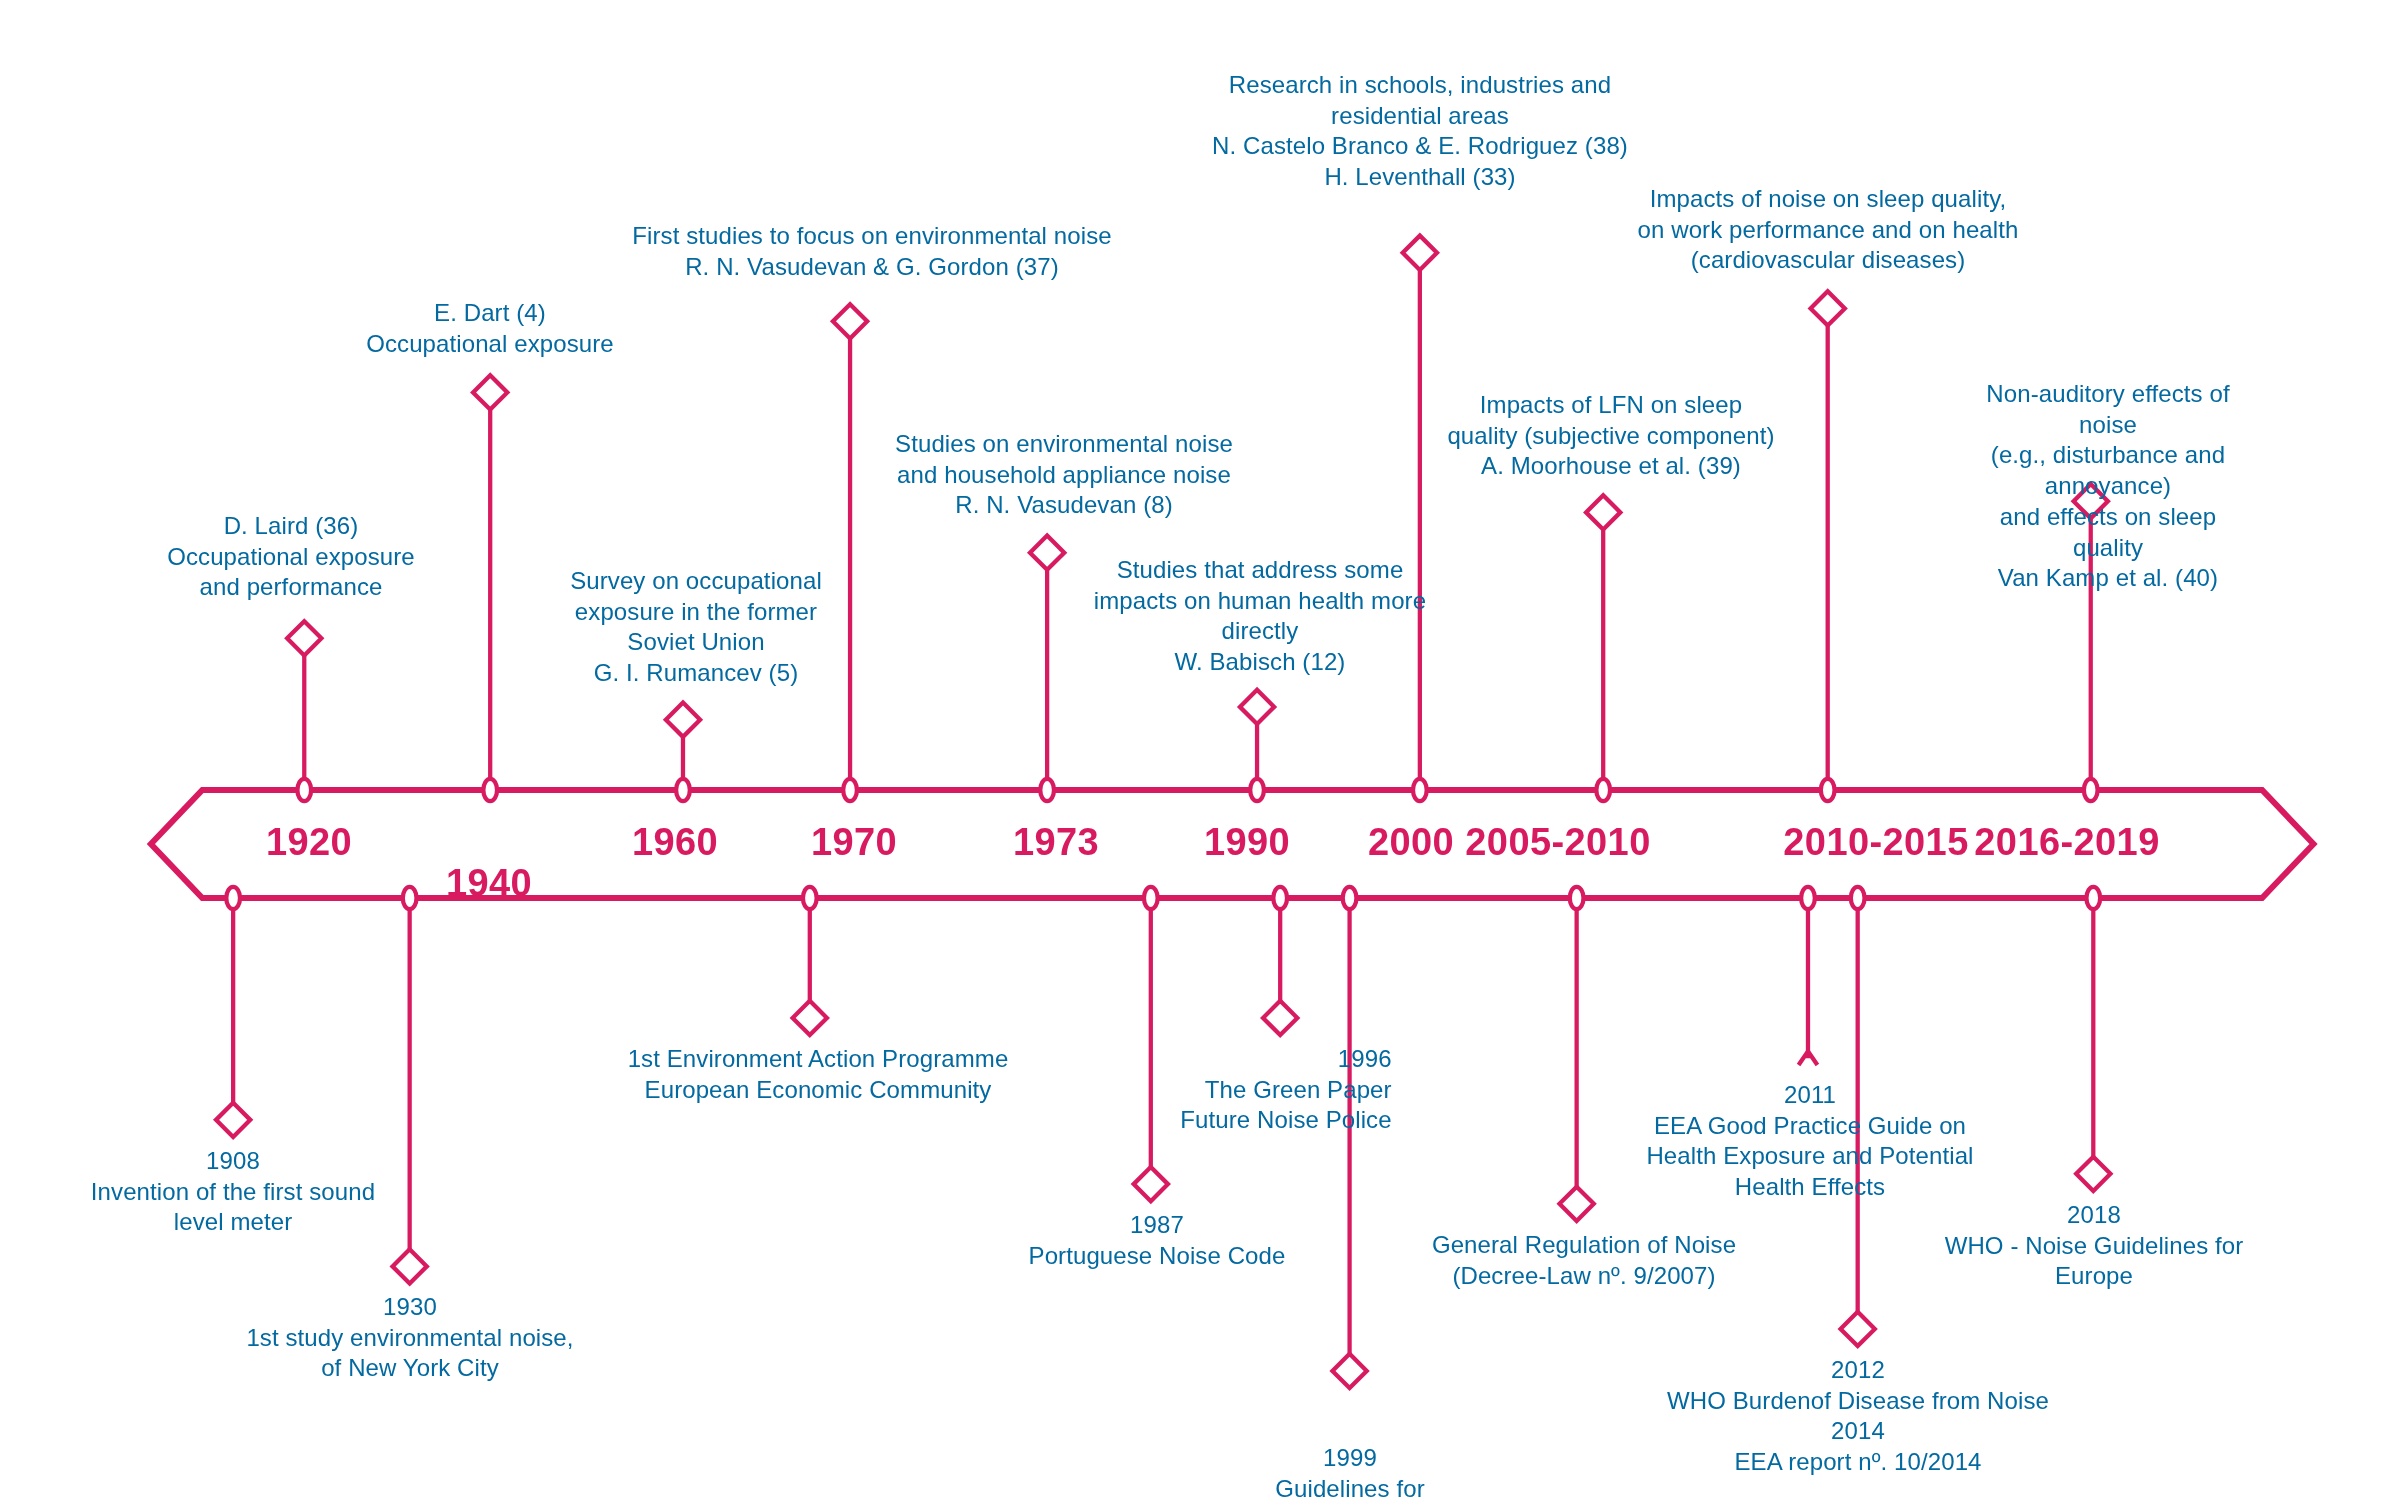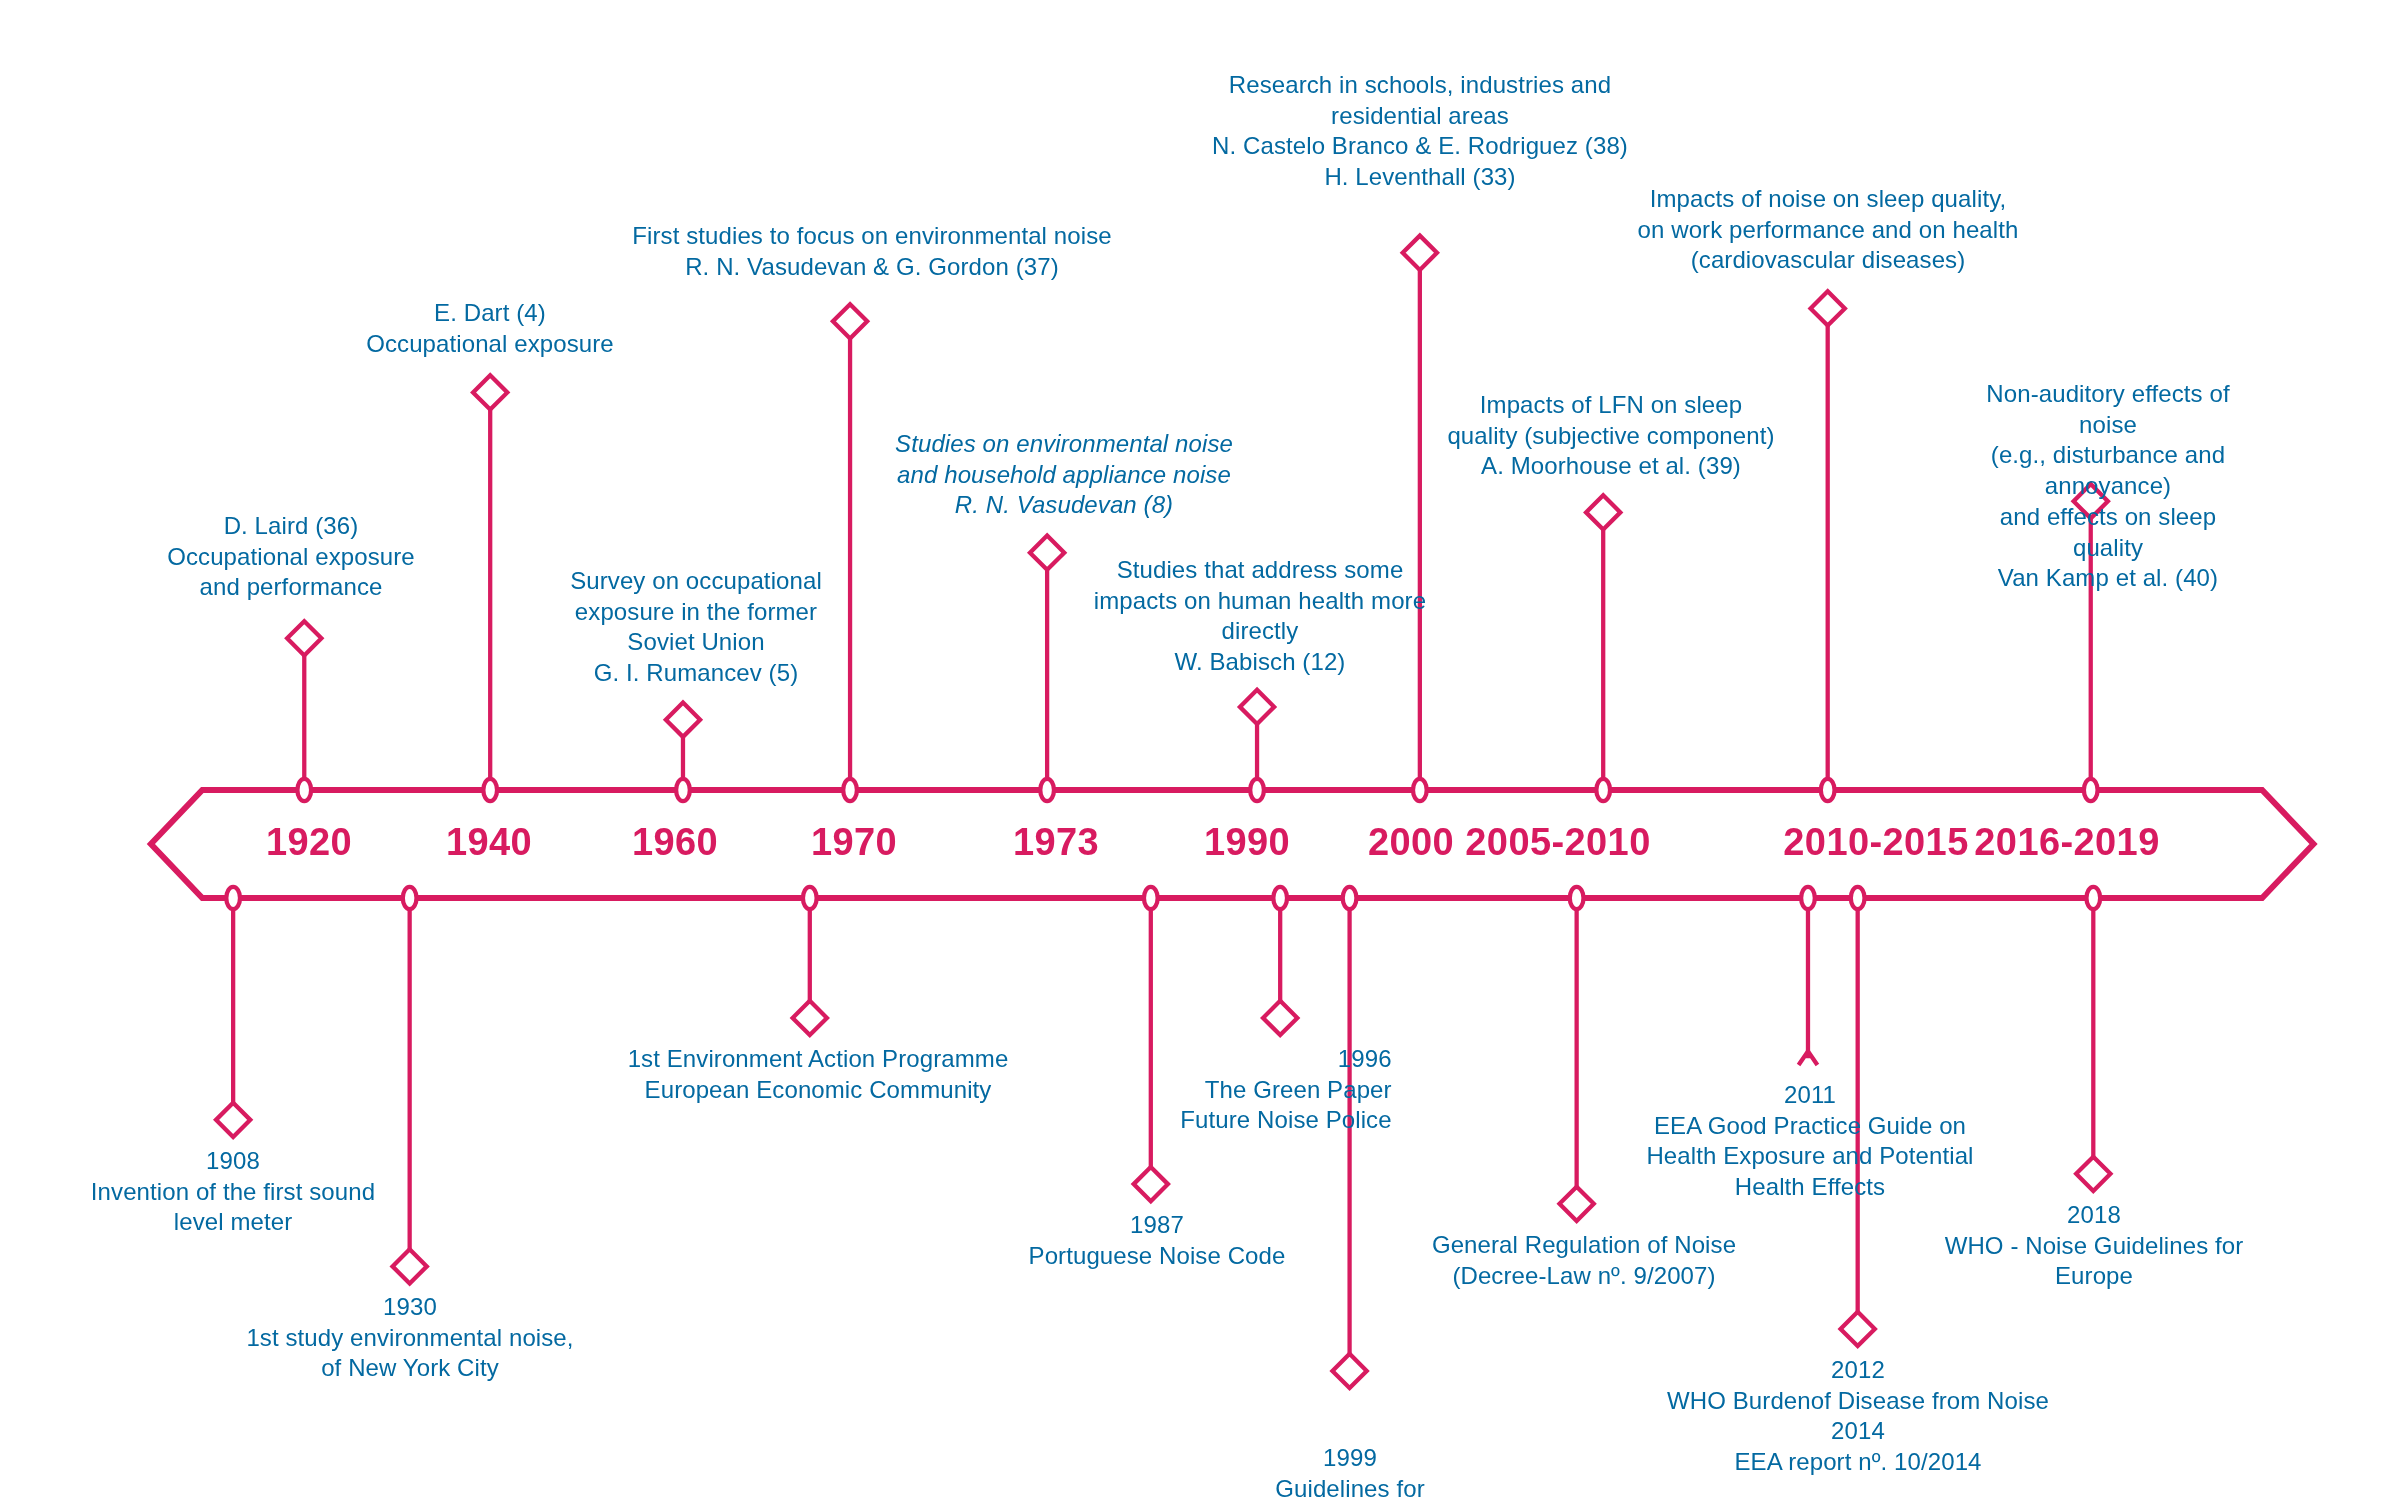--- a/index.html
+++ b/index.html
@@ -150,21 +150,21 @@
         <g>
           <line x1="2443" y1="1048" x2="2443" y2="1370" stroke="#d81b60" stroke-width="5"></line>
           <path d="M 2443 1350 L 2463 1370 L 2443 1390 L 2423 1370 Z" fill="#ffffff" stroke="#d81b60" stroke-width="5"></path>
           <ellipse cx="2443" cy="1048" rx="8" ry="13" fill="#ffffff" stroke="#d81b60" stroke-width="5"></ellipse>
         </g>
       </g>
   </svg>
 
   <div id="year-labels">
       <div class="yearlbl" style="left: 309px; top: 821px;">1920</div>
-      <div class="yearlbl" style="left: 489px; top: 821px;">1940</div>
+      <div class="yearlbl" style="left: 489px; top: 862px;">1940</div>
       <div class="yearlbl" style="left: 675px; top: 821px;">1960</div>
       <div class="yearlbl" style="left: 854px; top: 821px;">1970</div>
       <div class="yearlbl" style="left: 1056px; top: 821px;">1973</div>
       <div class="yearlbl" style="left: 1247px; top: 821px;">1990</div>
       <div class="yearlbl" style="left: 1411px; top: 821px;">2000</div>
       <div class="yearlbl" style="left: 1550px; top: 821px; margin-left: 8px;">2005-2010</div>
       <div class="yearlbl" style="left: 1866px; top: 821px; margin-left: 10px;">2010-2015</div>
       <div class="yearlbl" style="left: 2067px; top: 821px;">2016-2019</div>
     </div>
   <div id="caption-layer">
@@ -172,21 +172,21 @@
 Occupational exposure
 and performance</div>
       <div class="cap ctr" style="left: 490px; top: 298px;">E. Dart (4)
 Occupational exposure</div>
       <div class="cap ctr" style="left: 696px; top: 566px;">Survey on occupational
 exposure in the former
 Soviet Union
 G. I. Rumancev (5)</div>
       <div class="cap ctr" style="left: 872px; top: 221px;">First studies to focus on environmental noise
 R. N. Vasudevan &amp; G. Gordon (37)</div>
-      <div class="cap ctr" style="left: 1064px; top: 429px; font-style: italic;">Studies on environmental noise
+      <div class="cap ctr" style="left: 1064px; top: 429px;">Studies on environmental noise
 and household appliance noise
 R. N. Vasudevan (8)</div>
       <div class="cap ctr" style="left: 1260px; top: 555px;">Studies that address some
 impacts on human health more
 directly
 W. Babisch (12)</div>
       <div class="cap ctr" style="left: 1420px; top: 70px;">Research in schools, industries and
 residential areas
 N. Castelo Branco &amp; E. Rodriguez (38)
 H. Leventhall (33)</div>

